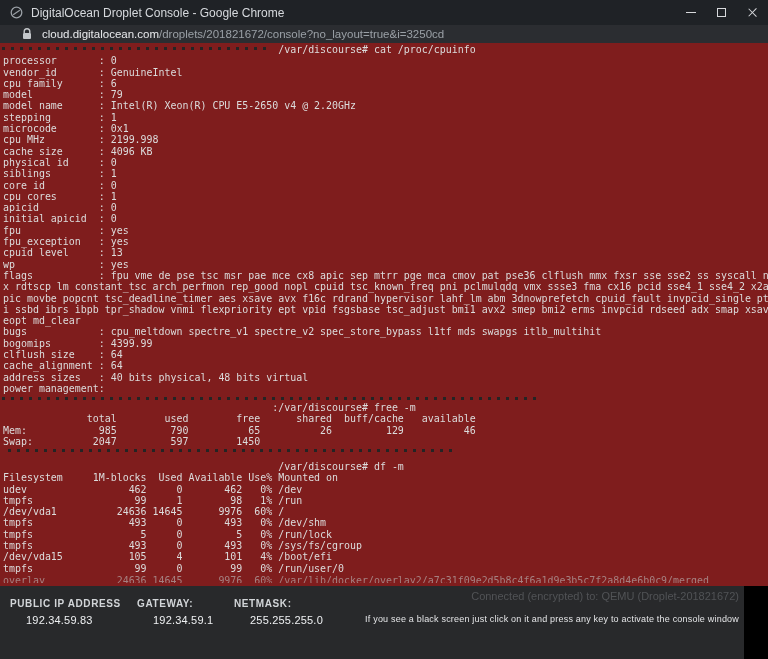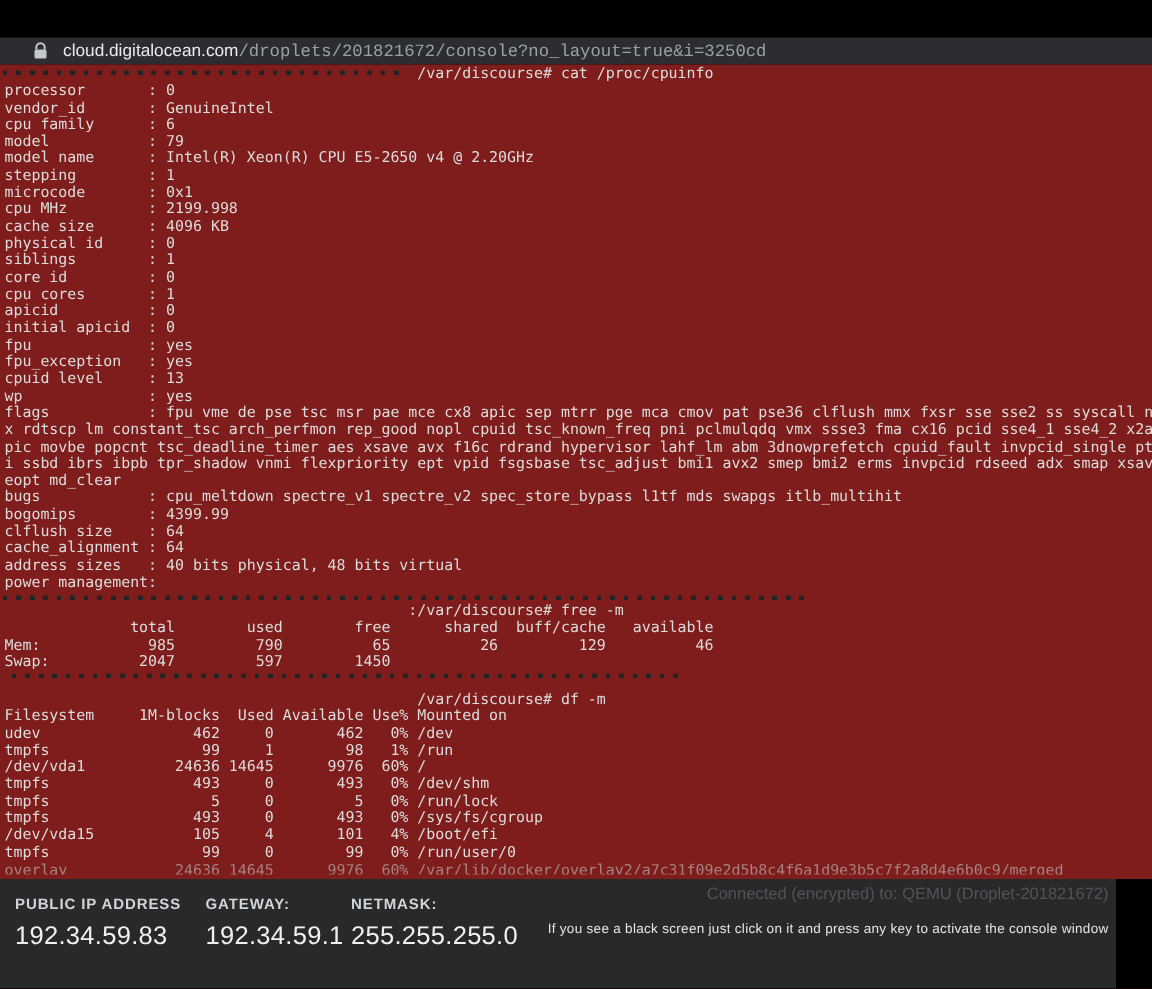--- a/index.html
+++ b/index.html
@@ -22,21 +22,21 @@
         background:#d7d9dc;}
   .ic-close::before{transform:rotate(45deg);}
   .ic-close::after{transform:rotate(-45deg);}
 
   
   .urlbar{position:absolute;top:25px;left:0;width:768px;height:18px;background:#2b2d31;
           display:flex;align-items:center;}
   .lock{margin-left:22px;display:inline-flex;}
   .url{margin-left:10px;font-size:11.5px;white-space:nowrap;}
   .url .domain{color:#e8eaed;}
-  .url .path{color:#9aa0a6;font-family:Liberation Mono, monospace;}
+  .url .path{color:#9aa0a6;}
 
   
   .terminal{position:absolute;top:43px;left:0;width:768px;height:543px;background:#7f1d1d;
             overflow:hidden;cursor:text;}
   .terminal pre{position:absolute;left:3px;margin:0;
             font-family:"DejaVu Sans Mono", monospace;
             font-size:9.95px;line-height:11.3px;white-space:pre;color:#dcdcdc;}
   .b1{top:1px;}
   .b2{top:359px;}
   .b3{top:418px;}
@@ -44,30 +44,50 @@
   .artifact{position:absolute;height:3px;
             background:repeating-linear-gradient(90deg,#242424 0 3px,transparent 3px 9px);}
   .a1{top:4px;left:2px;width:265px;}
   .a2{top:354px;left:2px;width:540px;}
   .a3{top:406px;left:8px;width:445px;}
 
   
   .footer{position:absolute;top:586px;left:0;width:744px;height:73px;background:#28292b;}
   .stat{position:absolute;top:12px;}
   .stat-label{font-size:10px;font-weight:bold;letter-spacing:.6px;color:#d2d5d8;white-space:nowrap;}
-  .stat-value{margin-top:5px;font-size:17px;letter-spacing:.2px;color:#eef0f2;white-space:nowrap;}
+  .stat-value{margin-top:5px;font-size:11px;letter-spacing:.2px;color:#eef0f2;white-space:nowrap;margin-left:16px;}
   .s0{left:10px;} .s1{left:137px;} .s2{left:234px;}
   .conn-status{position:absolute;top:4px;right:5px;font-size:11px;color:#515356;white-space:nowrap;}
   .hint{position:absolute;top:28px;right:5px;font-size:9px;color:#e4e5e7;letter-spacing:.2px;white-space:nowrap;}
 </style>
 </head>
 <body>
 
 <div class="window">
 
+  <div class="titlebar">
+    <span class="favicon">
+      <svg width="13" height="13" viewBox="0 0 13 13">
+        <circle cx="6.5" cy="6.5" r="5.3" stroke="#9aa0a6" stroke-width="1.3" fill="none"></circle>
+        <path d="M3.2 8.8 L9.8 4.2" stroke="#9aa0a6" stroke-width="1.2" fill="none"></path>
+      </svg>
+    </span>
+    <span class="win-title">DigitalOcean Droplet Console - Google Chrome</span>
+    <div class="controls">
+      <button class="ctrl">
+        <span class="ic-min"></span>
+      </button>
+      <button class="ctrl">
+        <span class="ic-max"></span>
+      </button>
+      <button class="ctrl">
+        <span class="ic-close"></span>
+      </button>
+    </div>
+  </div>
 
   <div class="urlbar">
     <span class="lock">
       <svg width="10" height="12" viewBox="0 0 10 12">
         <path d="M2.2 5V3.6a2.8 2.8 0 0 1 5.6 0V5" stroke="#c4c7cb" stroke-width="1.4" fill="none"></path>
         <rect x="1" y="5" width="8" height="6" rx="1" fill="#c4c7cb"></rect>
       </svg>
     </span>
     <span class="url"><span class="domain">cloud.digitalocean.com</span><span class="path">/droplets/201821672/console?no_layout=true&amp;i=3250cd</span></span>
   </div>

